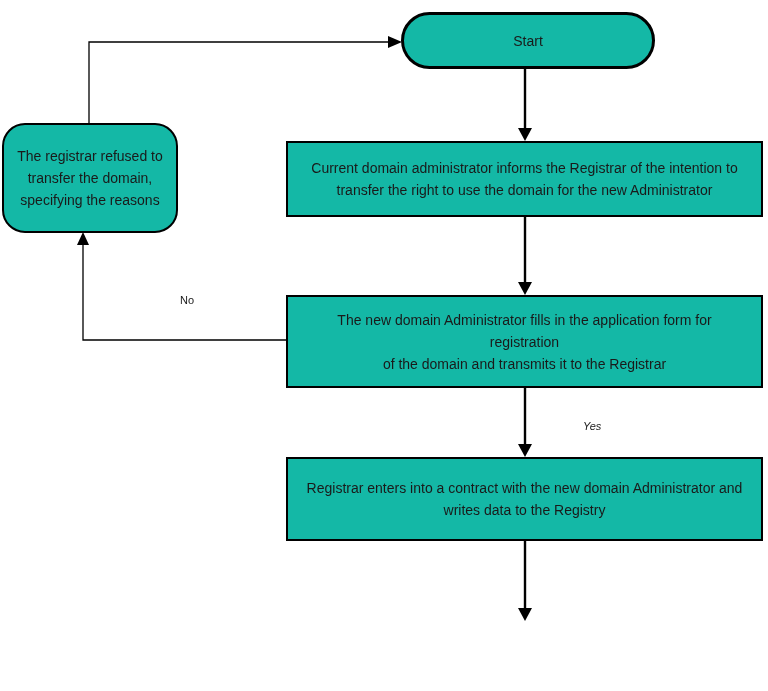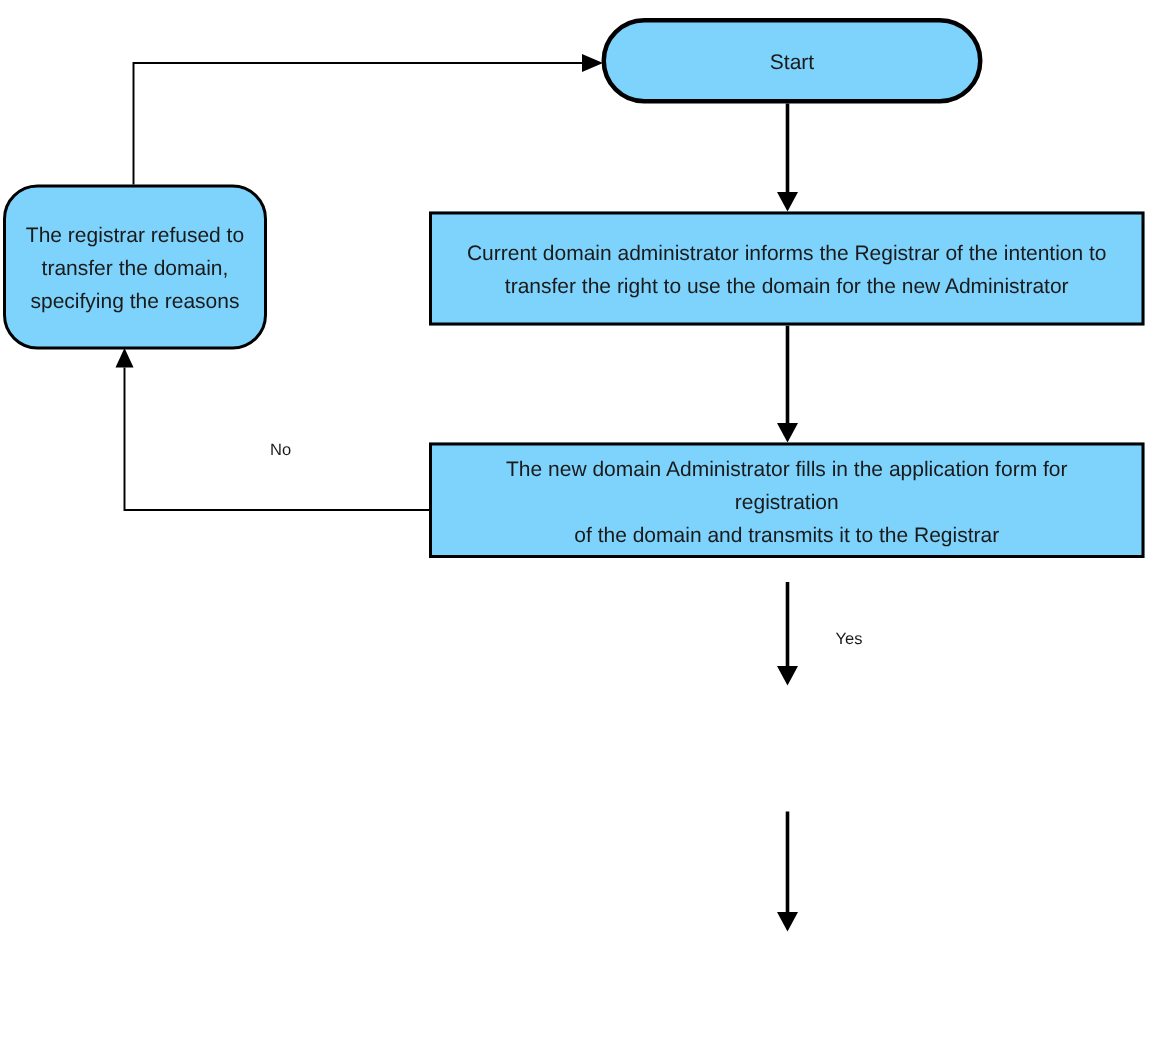--- a/index.html
+++ b/index.html
@@ -14,50 +14,50 @@
   }
   .edge-layer {
     position: absolute;
     left: 0; top: 0;
     width: 768px; height: 691px;
     pointer-events: none;
   }
   .node {
     position: absolute;
     box-sizing: border-box;
-    background: #7dd3fc;
+    background: #14b8a6;
     border: 2px solid #000000;
     display: flex;
     align-items: center;
     justify-content: center;
     text-align: center;
     font-size: 14px;
     line-height: 22px;
     white-space: pre-line;
   }
   .terminator {
     border-width: 3px;
     border-radius: 29px;
     z-index: 2;
   }
   .process { z-index: 2; }
   .node-start    { left: 401px; top: 12px;  width: 254px; height: 57px; }
   .node-inform   { left: 286px; top: 141px; width: 477px; height: 76px; padding: 0 14px; }
   .node-refused  { left: 2px;   top: 123px; width: 176px; height: 110px; padding: 0 8px; border-radius: 23px; }
-  .node-apply    { left: 286px; top: 295px; width: 477px; height: 77px; padding: 0 14px; }
+  .node-apply    { left: 286px; top: 295px; width: 477px; height: 93px; padding: 0 14px; }
   .node-contract { left: 286px; top: 457px; width: 477px; height: 84px; padding: 0 14px; }
   .node-end      { left: 401px; top: 621px; width: 252px; height: 57px; }
   .edge-label {
     position: absolute;
     font-size: 11px;
     line-height: 18px;
     background: #ffffff;
     z-index: 3;
   }
-  .label-yes { left: 557px; top: 417px; }
+  .label-yes { left: 583px; top: 417px; font-style: italic; }
   .label-no  { left: 180px; top: 291px; }
 </style>
 </head>
 <body>
 
 <div class="canvas">
 
   <svg class="edge-layer" width="768" height="691" viewBox="0 0 768 691" xmlns="http://www.w3.org/2000/svg">
 
     <g>
@@ -96,19 +96,21 @@
   <div class="node process node-inform">Current domain administrator informs the Registrar of the intention to
 transfer the right to use the domain for the new Administrator</div>
 
   <div class="node process node-refused">The registrar refused to
 transfer the domain,
 specifying the reasons</div>
 
   <div class="node process node-apply">The new domain Administrator fills in the application form for registration
 of the domain and transmits it to the Registrar</div>
 
+  <div class="node process node-contract">Registrar enters into a contract with the new domain Administrator and
+writes data to the Registry</div>
 
 
   <div class="edge-label label-yes">Yes</div>
 
   <div class="edge-label label-no">No</div>
 
 </div>
 
 </body></html>

